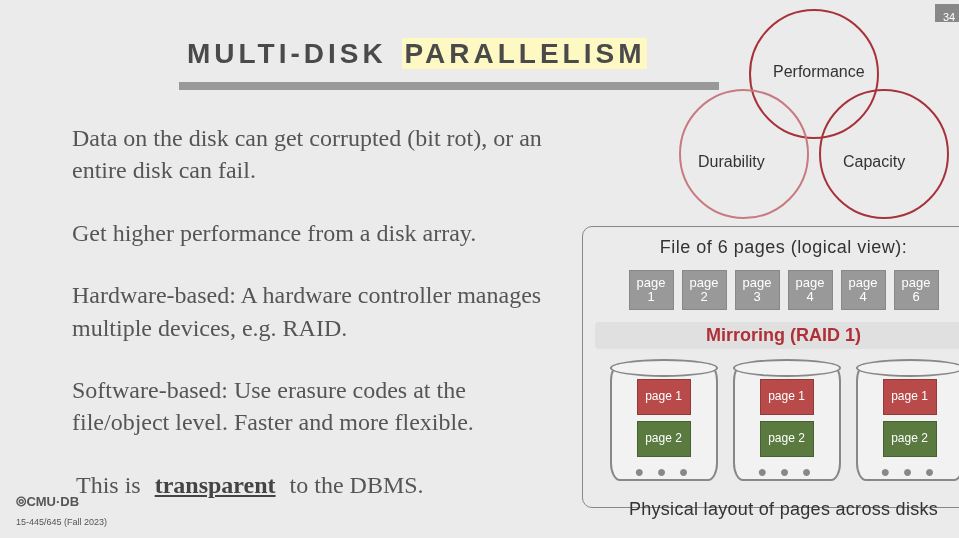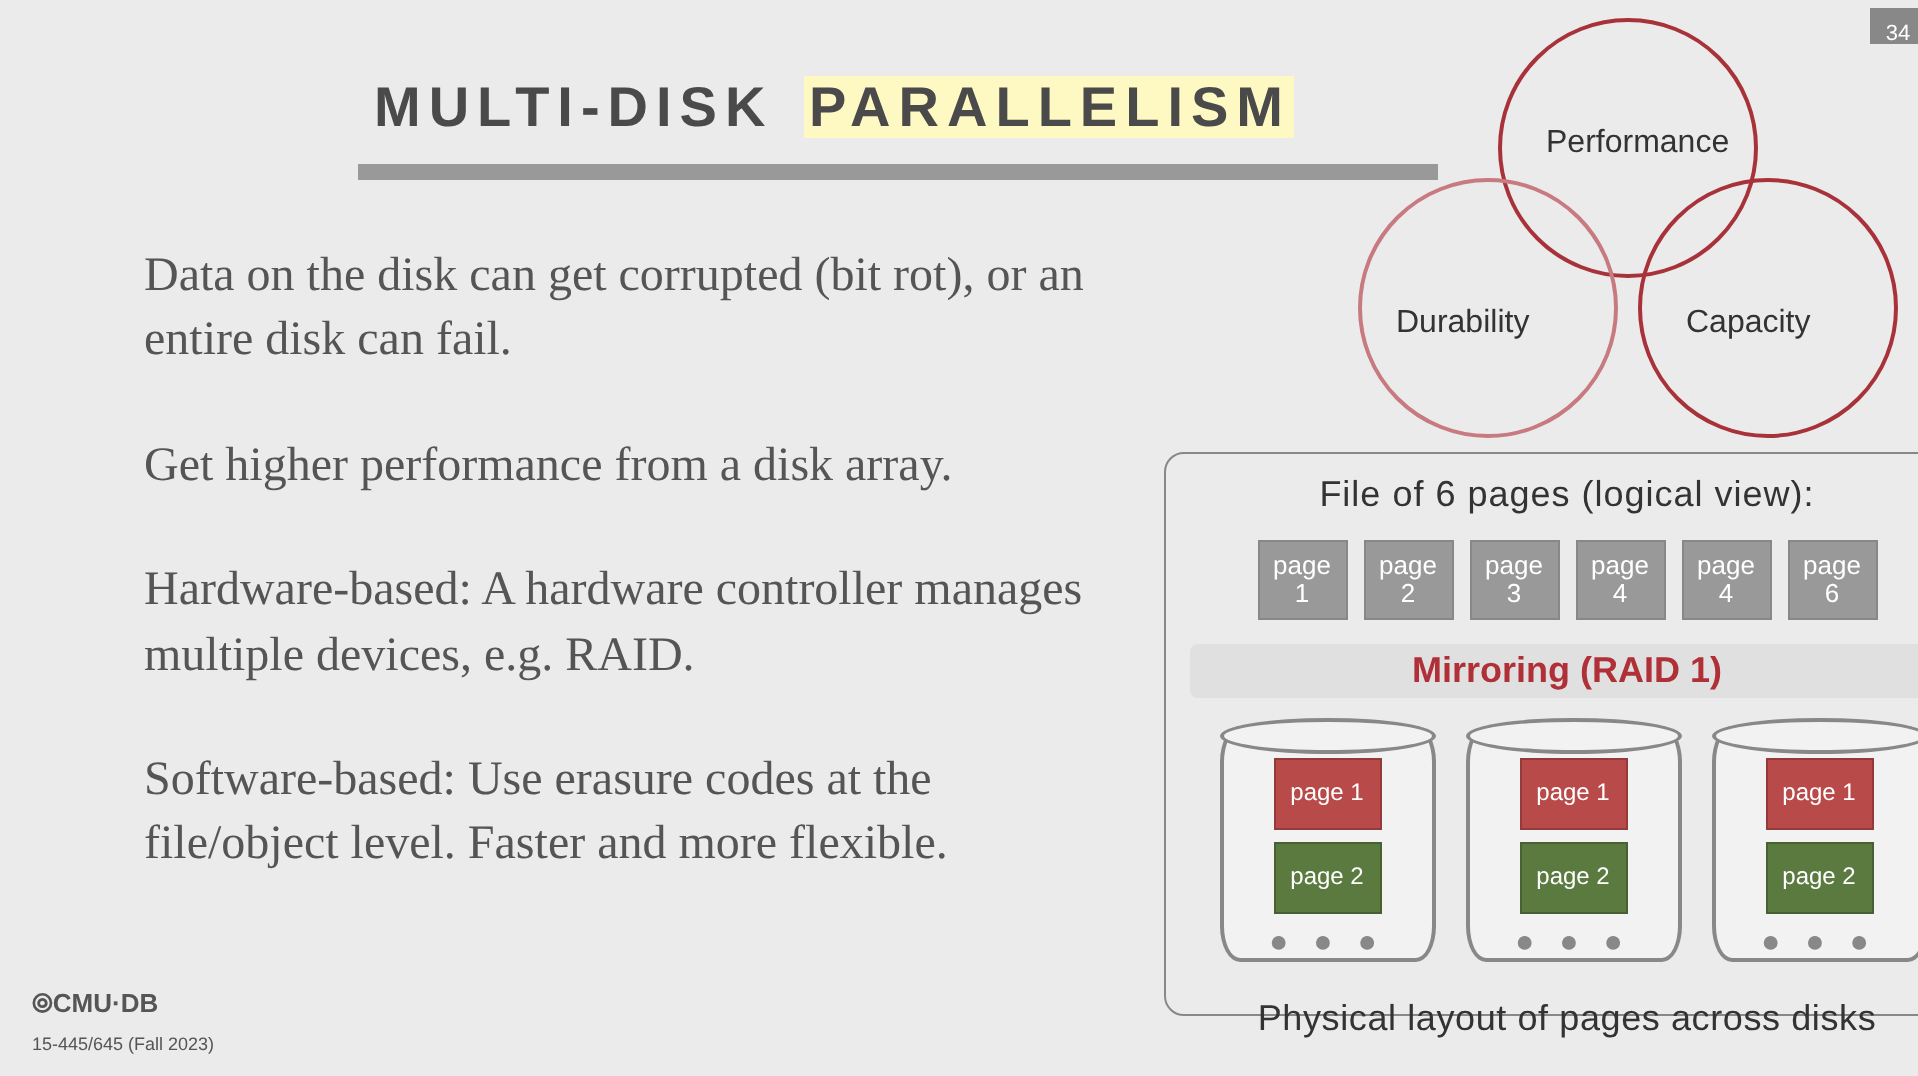--- a/index.html
+++ b/index.html
@@ -207,20 +207,23 @@
 <div class="title">
   <span>MULTI-DISK </span><span class="hl">PARALLELISM</span>
 </div>
 <div class="title-rule"></div>
 
 <div class="body">
   <p>Data on the disk can get corrupted (bit rot), or an entire disk can fail.</p>
   <p>Get higher performance from a disk array.</p>
   <p>Hardware-based: A hardware controller manages multiple devices, e.g. RAID.</p>
   <p>Software-based: Use erasure codes at the file/object level. Faster and more flexible.</p>
+  <p>
+    <span>This is </span><span class="emph">transparent</span><span> to the DBMS.</span>
+  </p>
 </div>
 
 <div class="venn">
   <div class="circle c-top"></div>
   <div class="circle c-left"></div>
   <div class="circle c-right"></div>
   <div class="lbl l-top">Performance</div>
   <div class="lbl l-left">Durability</div>
   <div class="lbl l-right">Capacity</div>
 </div>

